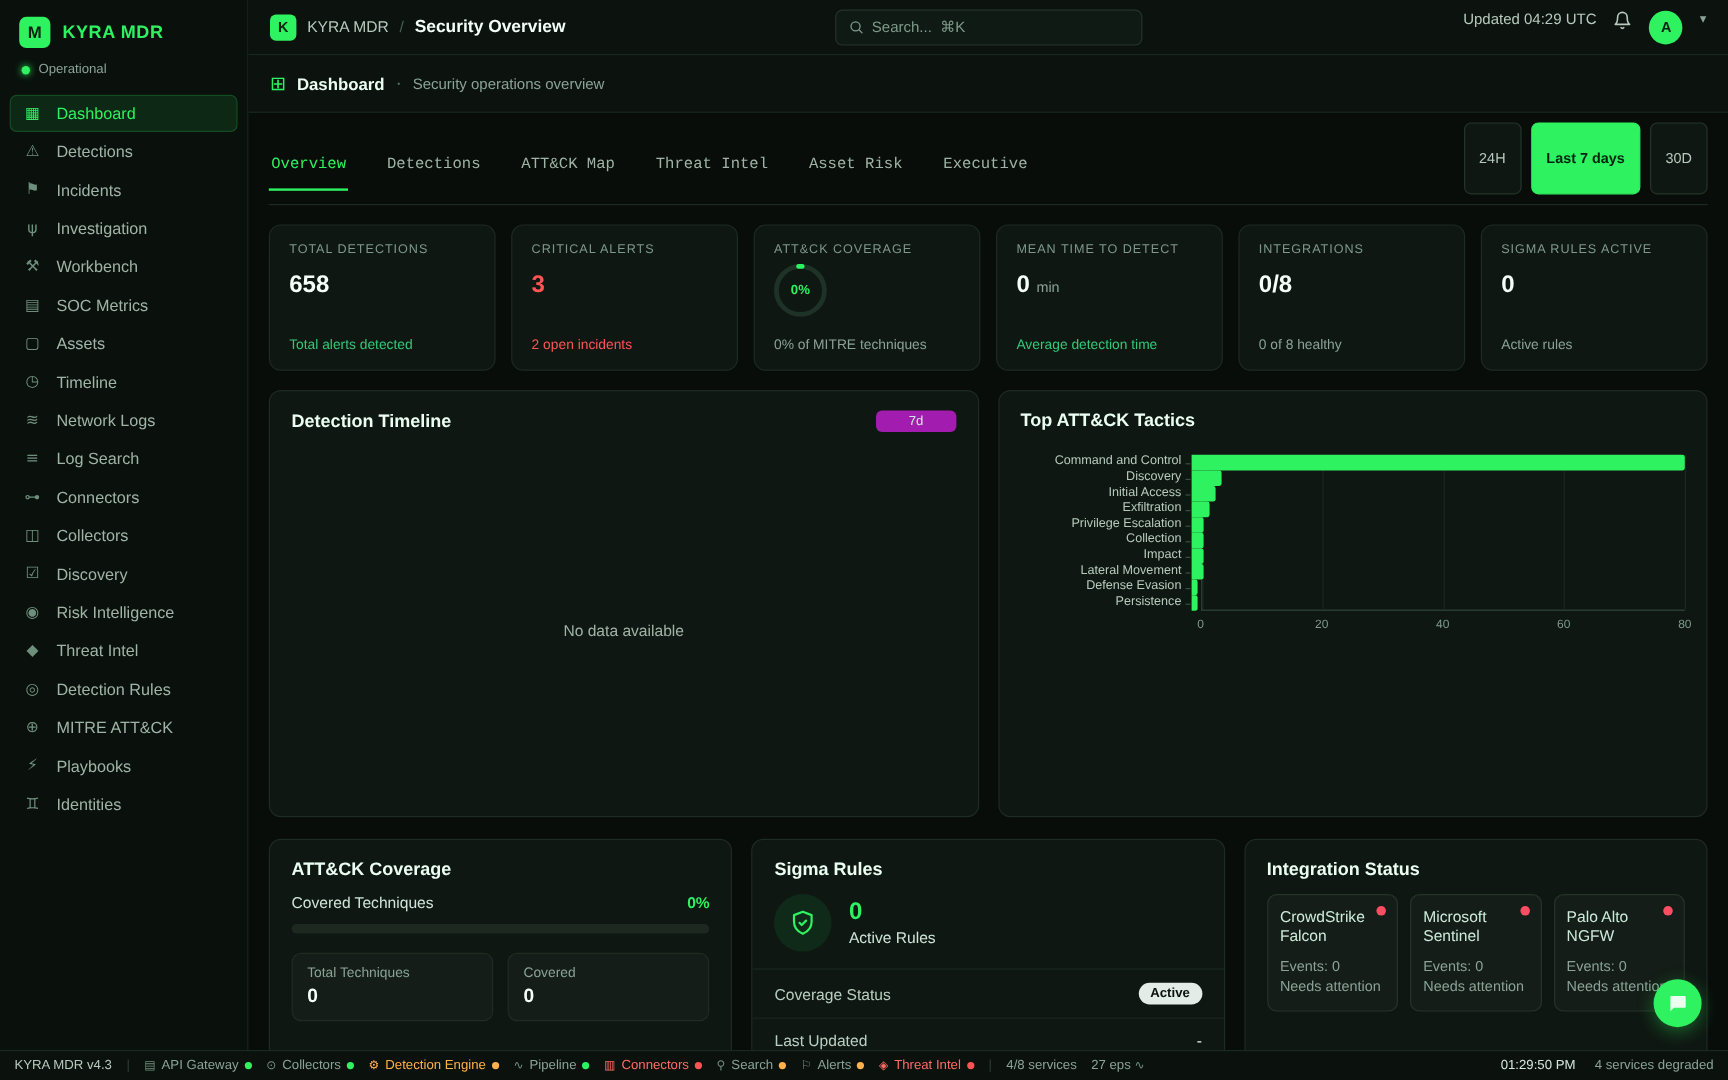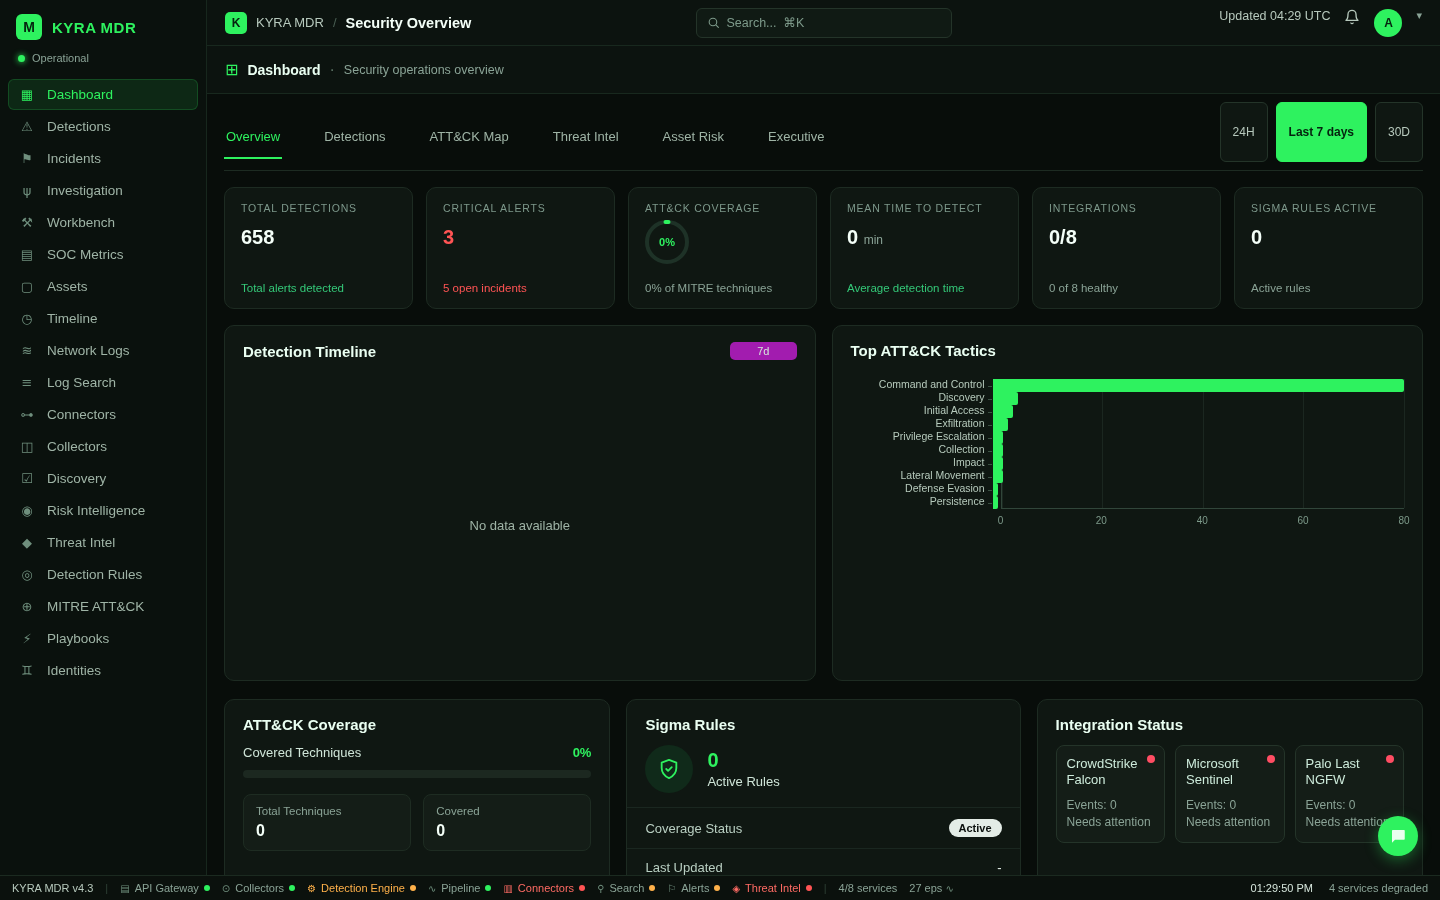--- a/index.html
+++ b/index.html
@@ -58,21 +58,21 @@
   .subheader { height: 48px; flex: none; background: var(--panel); border-bottom: 1px solid #18281e; display: flex; align-items: center; gap: 9px; padding: 0 18px; }
   .sub-icon { color: var(--green); font-size: 16px; font-family: "DejaVu Sans", sans-serif; }
   .sub-title { font-size: 14px; font-weight: bold; color: #eafff2; }
   .sub-dot { color: #5d7466; }
   .sub-sub { font-size: 12.5px; color: var(--muted); }
 
   .content { flex: 1; min-height: 0; overflow: hidden; padding: 0 17px; }
 
   
   .tabs-row { display: flex; align-items: center; border-bottom: 1px solid var(--border); margin-top: 8px; }
-  .tabs { display: flex; gap: 40px; }
+  .tabs { display: flex; gap: 30px; font-family: Liberation Mono, monospace; }
   .tab { padding: 15px 2px 13px; font-size: 13px; color: #9fb4a6; cursor: pointer; border-bottom: 2px solid transparent; margin-bottom: -1px; }
   .tab.active { color: var(--green); border-bottom-color: var(--green); }
   .ranges { margin-left: auto; display: flex; gap: 8px; align-items: center; padding-bottom: 8px; }
   .range-btn { font-size: 12px; padding: 22px 12px; border-radius: 6px; background: #0f1712; border: 1px solid var(--border2); color: #b7c9bd; cursor: pointer; font-family: inherit; }
   .range-btn.active { background: var(--green); border-color: var(--green); color: #05230f; font-weight: bold; }
 
   .card { background: var(--card); border: 1px solid var(--border); border-radius: 10px; }
 
   
   .stats-row { display: grid; grid-template-columns: repeat(6, 1fr); gap: 13px; margin: 16px 0; }
@@ -305,21 +305,21 @@
 
         <div class="stats-row" id="stats">
             <div class="card stat-card">
     <div class="stat-label">TOTAL DETECTIONS</div>
     <div class="stat-value white">658</div>
     <div class="stat-sub green">Total alerts detected</div>
   </div>
             <div class="card stat-card">
     <div class="stat-label">CRITICAL ALERTS</div>
     <div class="stat-value red">3</div>
-    <div class="stat-sub red">5 open incidents</div>
+    <div class="stat-sub red">2 open incidents</div>
   </div>
             <div class="card stat-card">
     <div class="stat-label">ATT&amp;CK COVERAGE</div>
     <div class="donut">
                 <span class="donut-tick"></span>
                 <span class="donut-val">0%</span>
               </div>
     <div class="stat-sub muted">0% of MITRE techniques</div>
   </div>
             <div class="card stat-card">
@@ -496,21 +496,21 @@
     <div class="int-status">Needs attention</div>
   </div>
   <div class="int-card">
     <span class="int-dot"></span>
     <div class="int-name">Microsoft Sentinel</div>
     <div class="int-events">Events: 0</div>
     <div class="int-status">Needs attention</div>
   </div>
   <div class="int-card">
     <span class="int-dot"></span>
-    <div class="int-name">Palo Last NGFW</div>
+    <div class="int-name">Palo Alto NGFW</div>
     <div class="int-events">Events: 0</div>
     <div class="int-status">Needs attention</div>
   </div>
               </div>
           </section>
         </div>
       </div>
     </main>
   </div>
 

